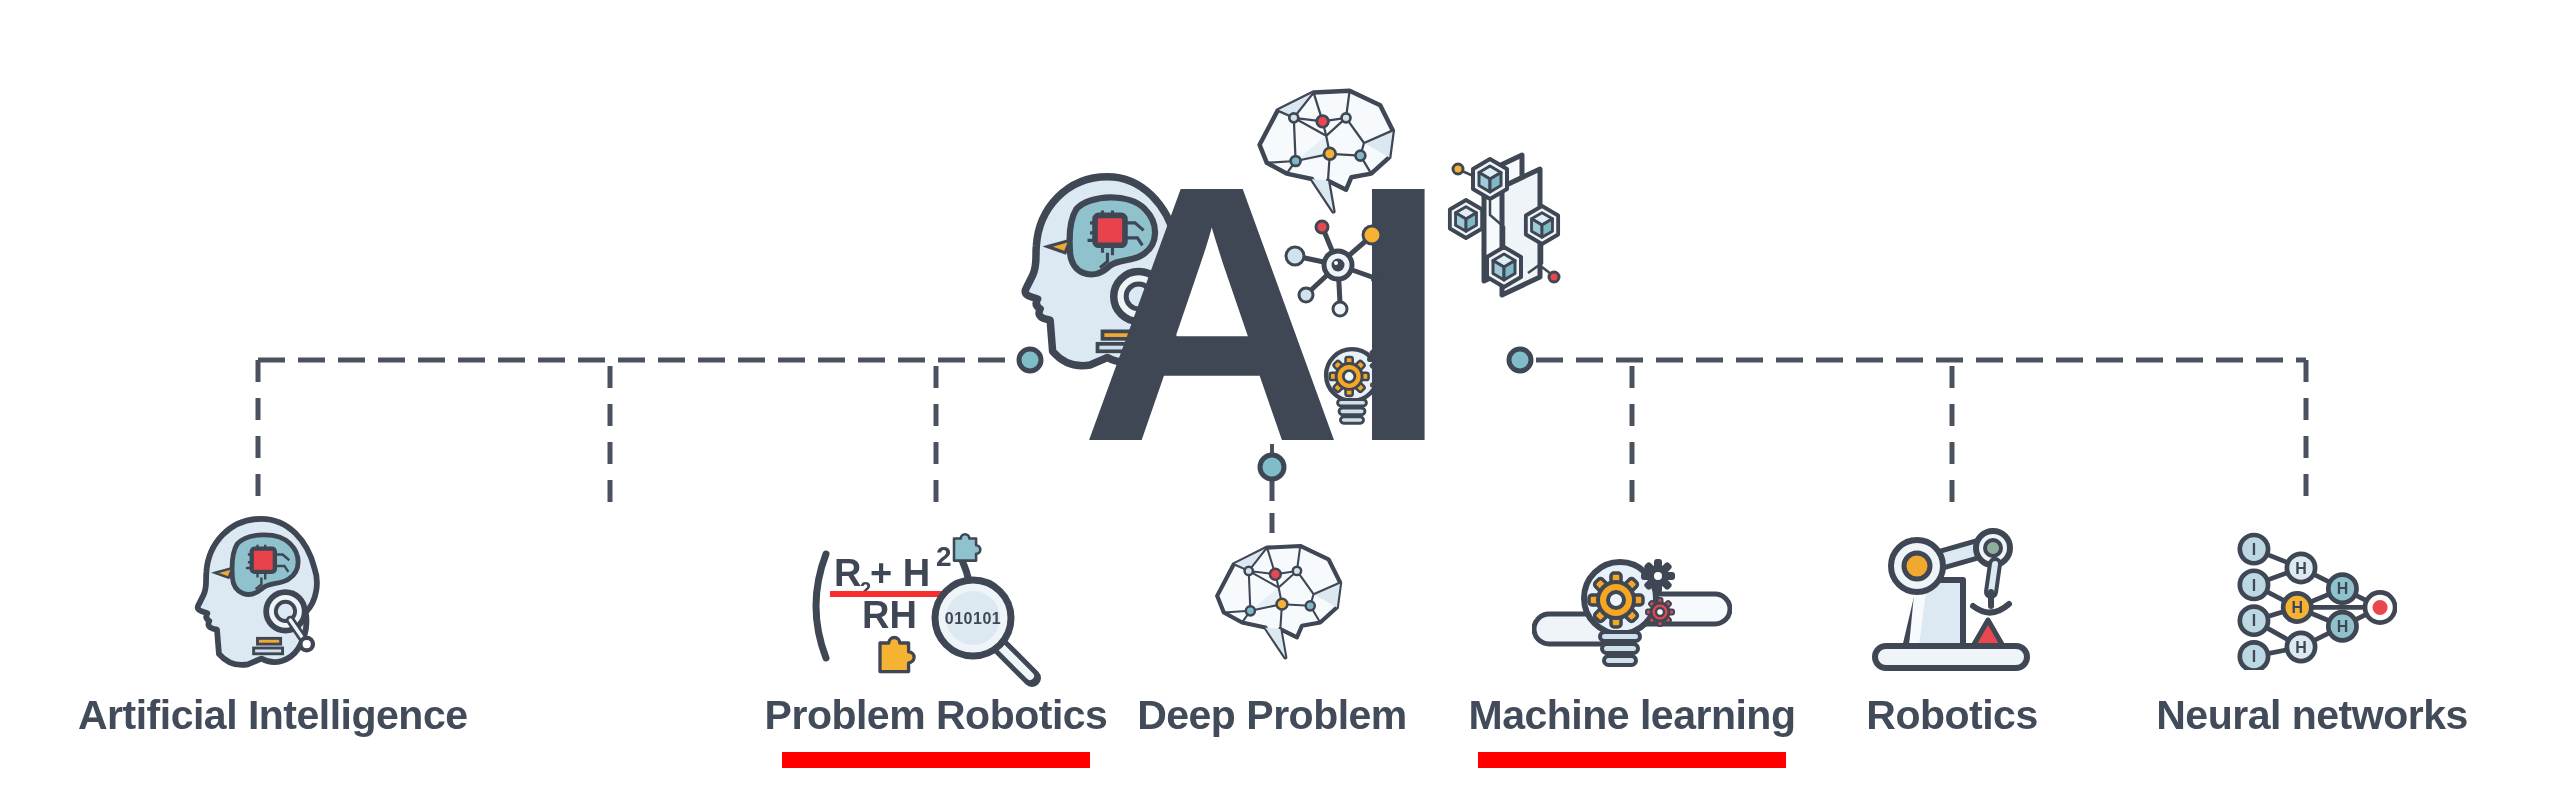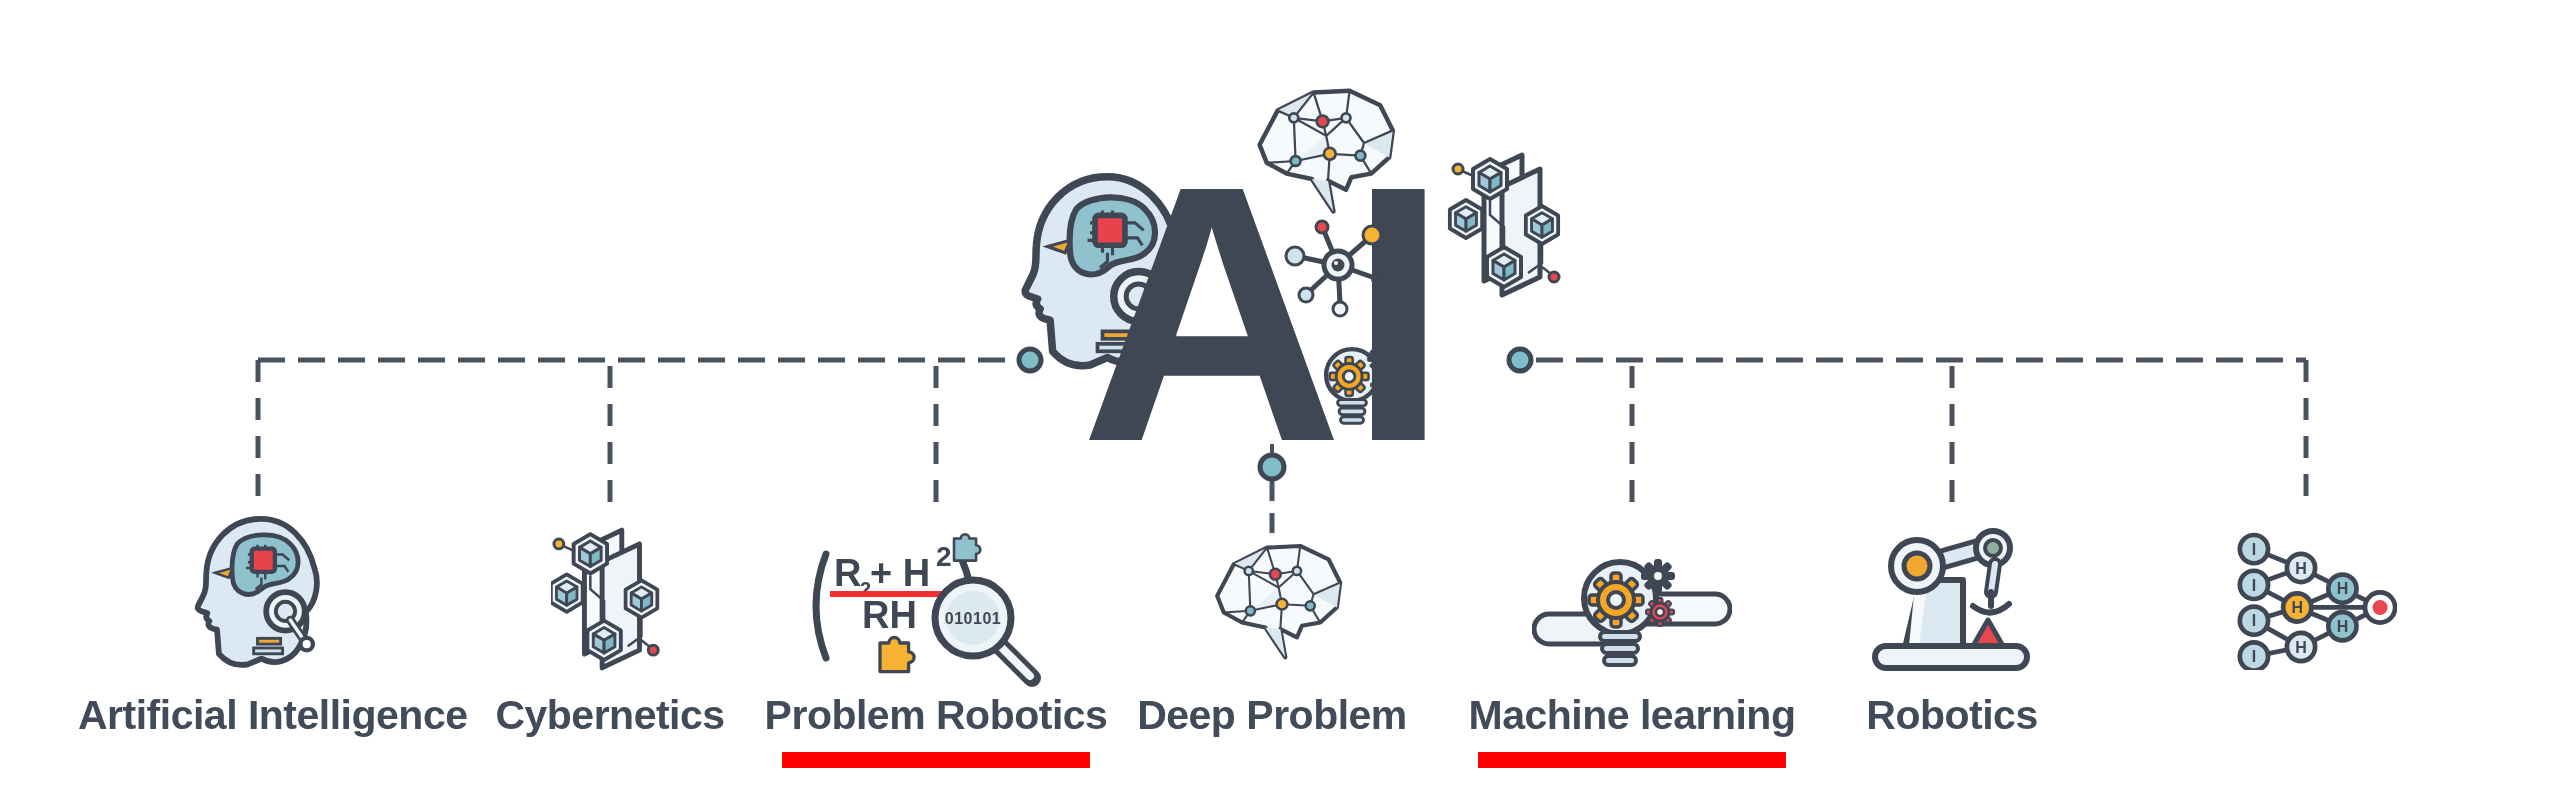--- a/index.html
+++ b/index.html
@@ -190,26 +190,20 @@
     </g>
   </svg>
 
   <div class="item" style="left:78px">
     <svg class="icon" style="left:112px;top:2px" width="135" height="164" viewBox="0 0 135 164">
       <use href="#sym-head" width="135" height="164"></use>
     </svg>
     <div class="label">Artificial Intelligence</div>
   </div>
 
-  <div class="item" style="left:430px">
-    <svg class="icon" style="left:121px;top:10px" width="118" height="158" viewBox="0 0 120 160">
-      <use href="#cubeCluster"></use>
-    </svg>
-    <div class="label">Cybernetics</div>
-  </div>
 
   <div class="item" style="left:756px">
     <svg class="icon" style="left:30px;top:10px" width="320" height="170" viewBox="0 0 320 170">
       <path d="M40 34 Q20 86 40 138" fill="none" stroke="#3f4754" stroke-width="7" stroke-linecap="round"></path>
       <path d="M176 40 Q196 86 176 132" fill="none" stroke="#3f4754" stroke-width="7" stroke-linecap="round"></path>
       <text x="48" y="66" font-size="38">R</text>
       <text x="74" y="76" font-size="20">2</text>
       <text x="84" y="66" font-size="38">+ H</text>
       <rect x="44" y="71" width="118" height="6" fill="#f62e2e"></rect>
       <text x="76" y="108" font-size="38">RH</text>
@@ -302,15 +296,16 @@
         <text x="18" y="66">I</text>
         <text x="18" y="104">I</text>
         <text x="18" y="142">I</text>
         <text x="68" y="48">H</text>
         <text x="64" y="90">H</text>
         <text x="68" y="132">H</text>
         <text x="112" y="70">H</text>
         <text x="112" y="110">H</text>
       </g>
     </svg>
+    <div class="label">Neural networks</div>
   </div>
 
 </div>
 
 </body></html>

